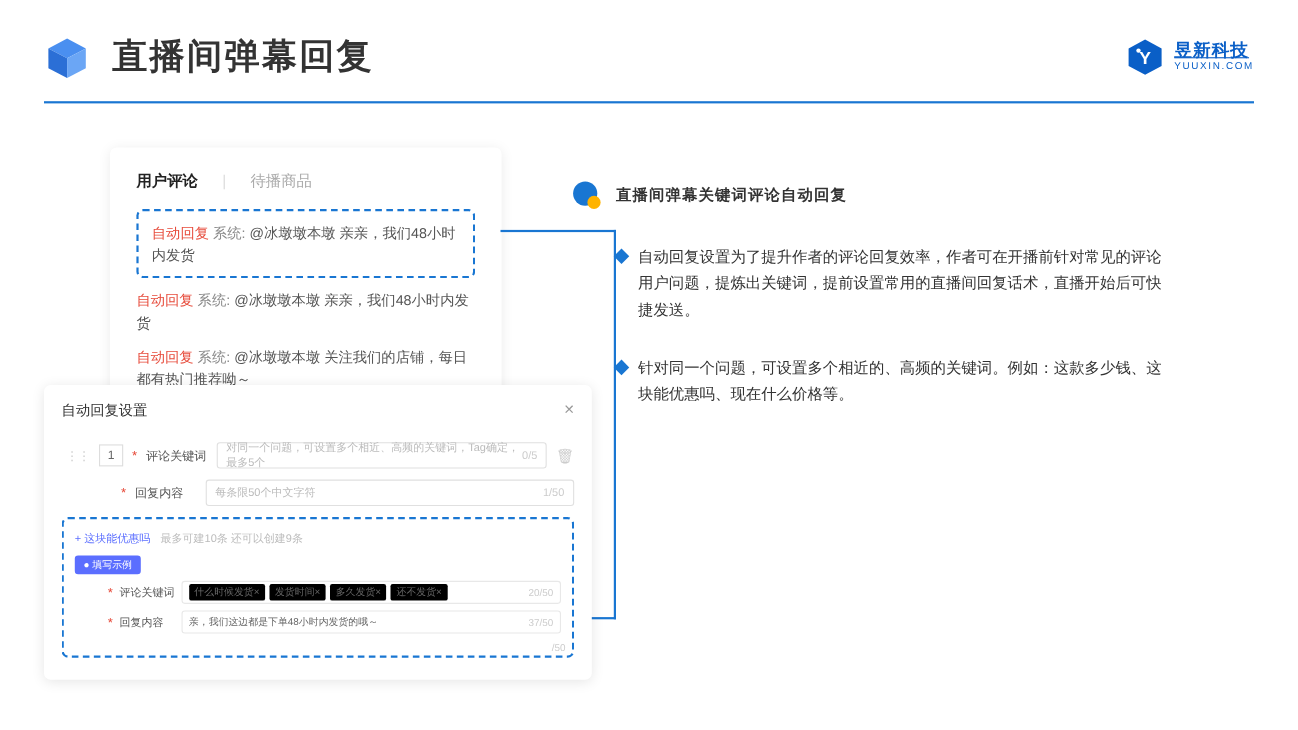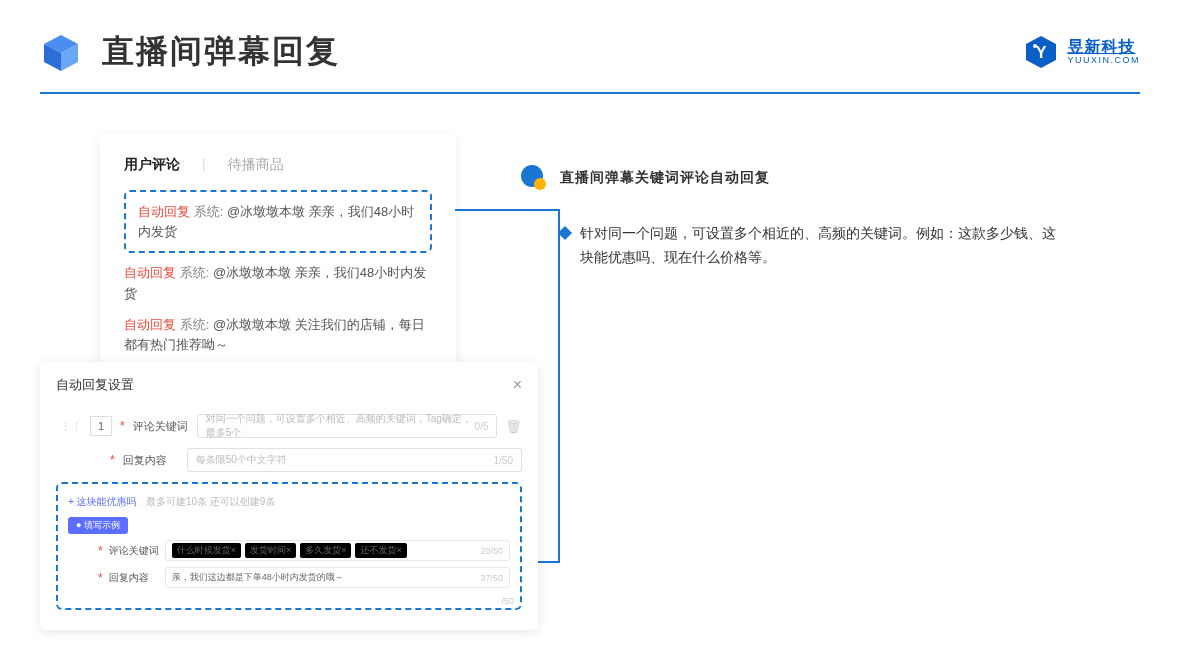--- a/index.html
+++ b/index.html
@@ -19,21 +19,21 @@
 .panel-card { background: #fff; border-radius: 6px; box-shadow: 0 2px 12px rgba(0,0,0,0.08); padding: 22px 24px; width: 356px; margin-left: 60px; position: relative; }
 .tabs { display: flex; gap: 22px; margin-bottom: 16px; font-size: 14px; }
 .tab-active { font-weight: bold; color: #222; }
 .tab-divider { color: #ddd; }
 .tab-inactive { color: #aaa; }
 .comment-highlight { border: 2px dashed #1976d2; border-radius: 6px; padding: 10px 12px; margin-bottom: 10px; font-size: 13px; line-height: 1.5; }
 .comment-row { font-size: 13px; line-height: 1.6; margin-bottom: 10px; color: #555; }
 .auto-reply-tag { color: #e74c3c; font-weight: 500; }
 .sys-text { color: #888; }
 .content-text { color: #555; }
-.settings-card { background: #fff; border-radius: 6px; box-shadow: 0 2px 12px rgba(0,0,0,0.1); width: 498px; position: absolute; top: 228px; left: 0; padding: 14px 16px 20px 16px; font-size: 12px; }
+.settings-card { background: #fff; border-radius: 6px; box-shadow: 0 2px 12px rgba(0,0,0,0.1); width: 498px; position: absolute; top: 216px; left: 0; padding: 14px 16px 20px 16px; font-size: 12px; }
 .settings-header { display: flex; justify-content: space-between; align-items: center; margin-bottom: 20px; }
 .settings-title { font-size: 13px; color: #333; font-weight: 500; }
 .close-x { color: #999; font-size: 16px; cursor: pointer; }
 .form-row { display: flex; align-items: center; gap: 8px; margin-bottom: 10px; padding-left: 4px; }
 .drag-handle { color: #ccc; font-size: 11px; }
 .num-box { width: 22px; height: 20px; border: 1px solid #ddd; text-align: center; font-size: 11px; line-height: 18px; color: #666; }
 .req-dot { color: #e74c3c; font-size: 12px; }
 .form-label { font-size: 11px; color: #555; width: 56px; }
 .form-input { flex: 1; border: 1px solid #e0e0e0; border-radius: 3px; height: 24px; padding: 0 8px; font-size: 10px; color: #bbb; display: flex; align-items: center; justify-content: space-between; }
 .input-count { color: #ccc; font-size: 10px; }
@@ -184,16 +184,20 @@
       <div class="bubble-icon">
         <svg viewBox="0 0 28 28">
             <circle cx="12" cy="12" r="11" fill="#1976d2"></circle>
             <circle cx="20" cy="20" r="6" fill="#ffb300"></circle>
           </svg>
       </div>
       <h2 class="section-title">直播间弹幕关键词评论自动回复</h2>
     </div>
     <div class="bullet-item">
       <div class="diamond"></div>
+      <div class="bullet-text">自动回复设置为了提升作者的评论回复效率，作者可在开播前针对常见的评论用户问题，提炼出关键词，提前设置常用的直播间回复话术，直播开始后可快捷发送。</div>
+    </div>
+    <div class="bullet-item">
+      <div class="diamond"></div>
       <div class="bullet-text">针对同一个问题，可设置多个相近的、高频的关键词。例如：这款多少钱、这块能优惠吗、现在什么价格等。</div>
     </div>
   </div>
 </div>
 
 </body></html>

